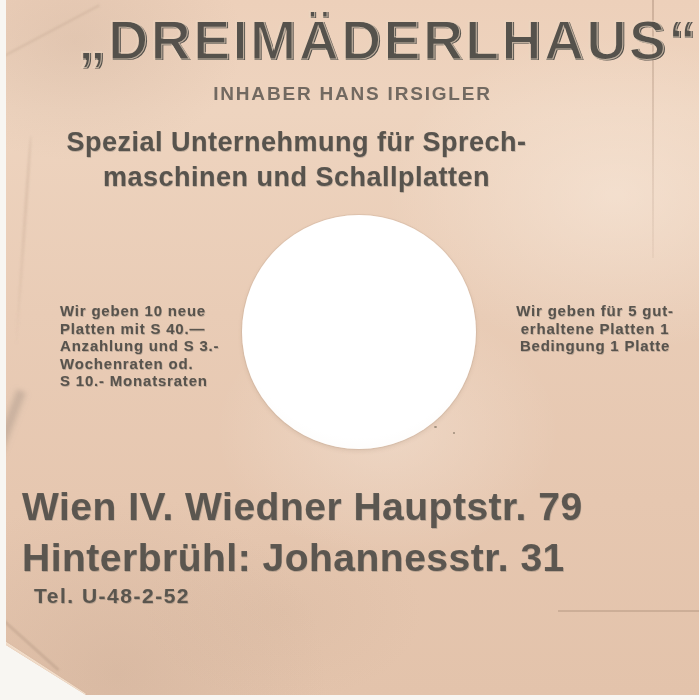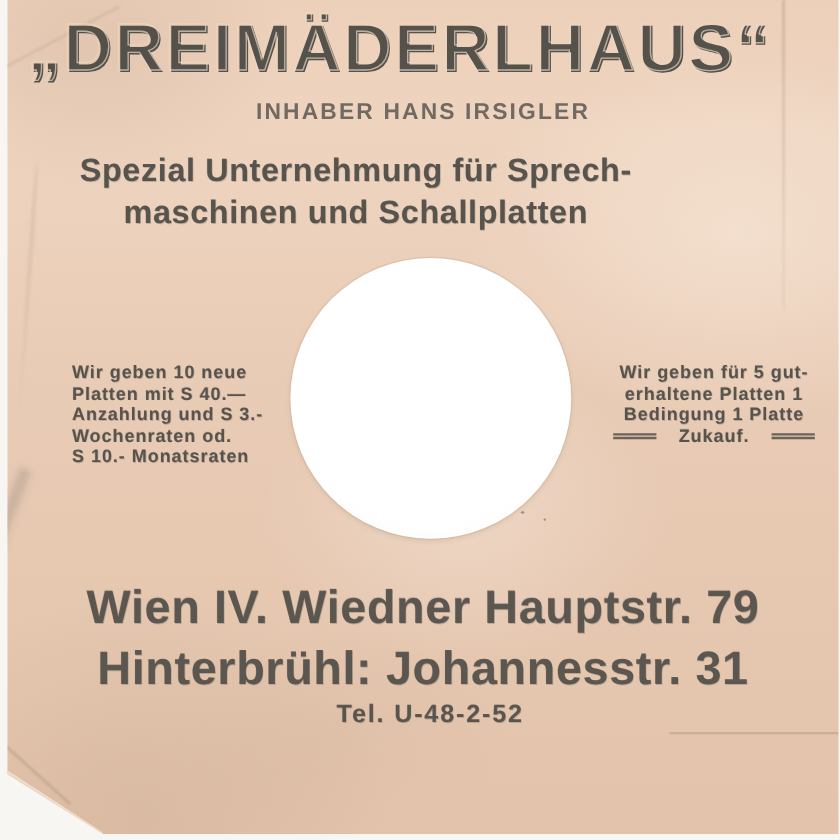--- a/index.html
+++ b/index.html
@@ -65,21 +65,21 @@
     transform:rotate(42deg); transform-origin:left top;
     background:rgba(150,122,102,0.35); filter:blur(0.8px);
   }
   
   .ink {
     color:rgba(74,72,67,0.88);
     text-shadow:0.6px 0.6px 0.4px rgba(96,92,85,0.30), -0.4px -0.4px 0.4px rgba(130,124,116,0.20);
   }
   .title-wrap {
     position:absolute; top:8px; left:0; width:100%;
-    text-align:left; padding-left:18px; box-sizing:border-box;
+    text-align:right; padding-left:18px; box-sizing:border-box;
   }
   .title {
     display:inline-block; position:relative;
     font-weight:bold; font-size:56px; line-height:66px; letter-spacing:2px;
     color:rgba(72,70,66,0.92); white-space:nowrap;
   }
   .title::after {
     content:attr(data-text);
     position:absolute; left:0; top:0; width:100%;
     color:transparent;
@@ -112,21 +112,21 @@
     border-bottom:2px solid rgba(74,72,67,0.8);
   }
   #hole {
     position:absolute; left:236px; top:215px; width:234px; height:234px;
     border-radius:50%;
     background:radial-gradient(circle at 50% 44%, #ffffff 68%, #f7f4f0 100%);
     box-shadow:0 0 0 1px rgba(188,162,142,0.25), 0 2px 4px rgba(140,110,90,0.18);
   }
   .footer {
     position:absolute; top:481px; left:0; width:100%;
-    text-align:center; box-sizing:border-box;
+    text-align:left; padding-left:16px; box-sizing:border-box;
   }
   .addr {
     font-weight:bold; font-size:39px; line-height:51px; letter-spacing:0.5px;
     color:rgba(77,75,70,0.86); white-space:nowrap;
   }
   .tel {
     font-weight:bold; font-size:21px; letter-spacing:1.5px; margin-top:1px;
     padding-left:12px; color:rgba(77,75,70,0.88);
   }
 </style>
@@ -161,25 +161,20 @@
     <div>Platten mit S 40.—</div>
     <div>Anzahlung und S 3.-</div>
     <div>Wochenraten od.</div>
     <div>S 10.- Monatsraten</div>
   </div>
 
   <div class="offer offer-right ink">
     <div>Wir geben für 5 gut-</div>
     <div>erhaltene Platten 1</div>
     <div>Bedingung 1 Platte</div>
-    <div class="zukauf-row">
-      <span class="dbl-rule"></span>
-      <span>Zukauf.</span>
-      <span class="dbl-rule"></span>
-    </div>
   </div>
 
   <div id="hole"></div>
 
   <div class="footer">
     <div class="addr ink">Wien IV. Wiedner Hauptstr. 79</div>
     <div class="addr ink">Hinterbrühl: Johannesstr. 31</div>
     <div class="tel ink">Tel. U-48-2-52</div>
   </div>
 

